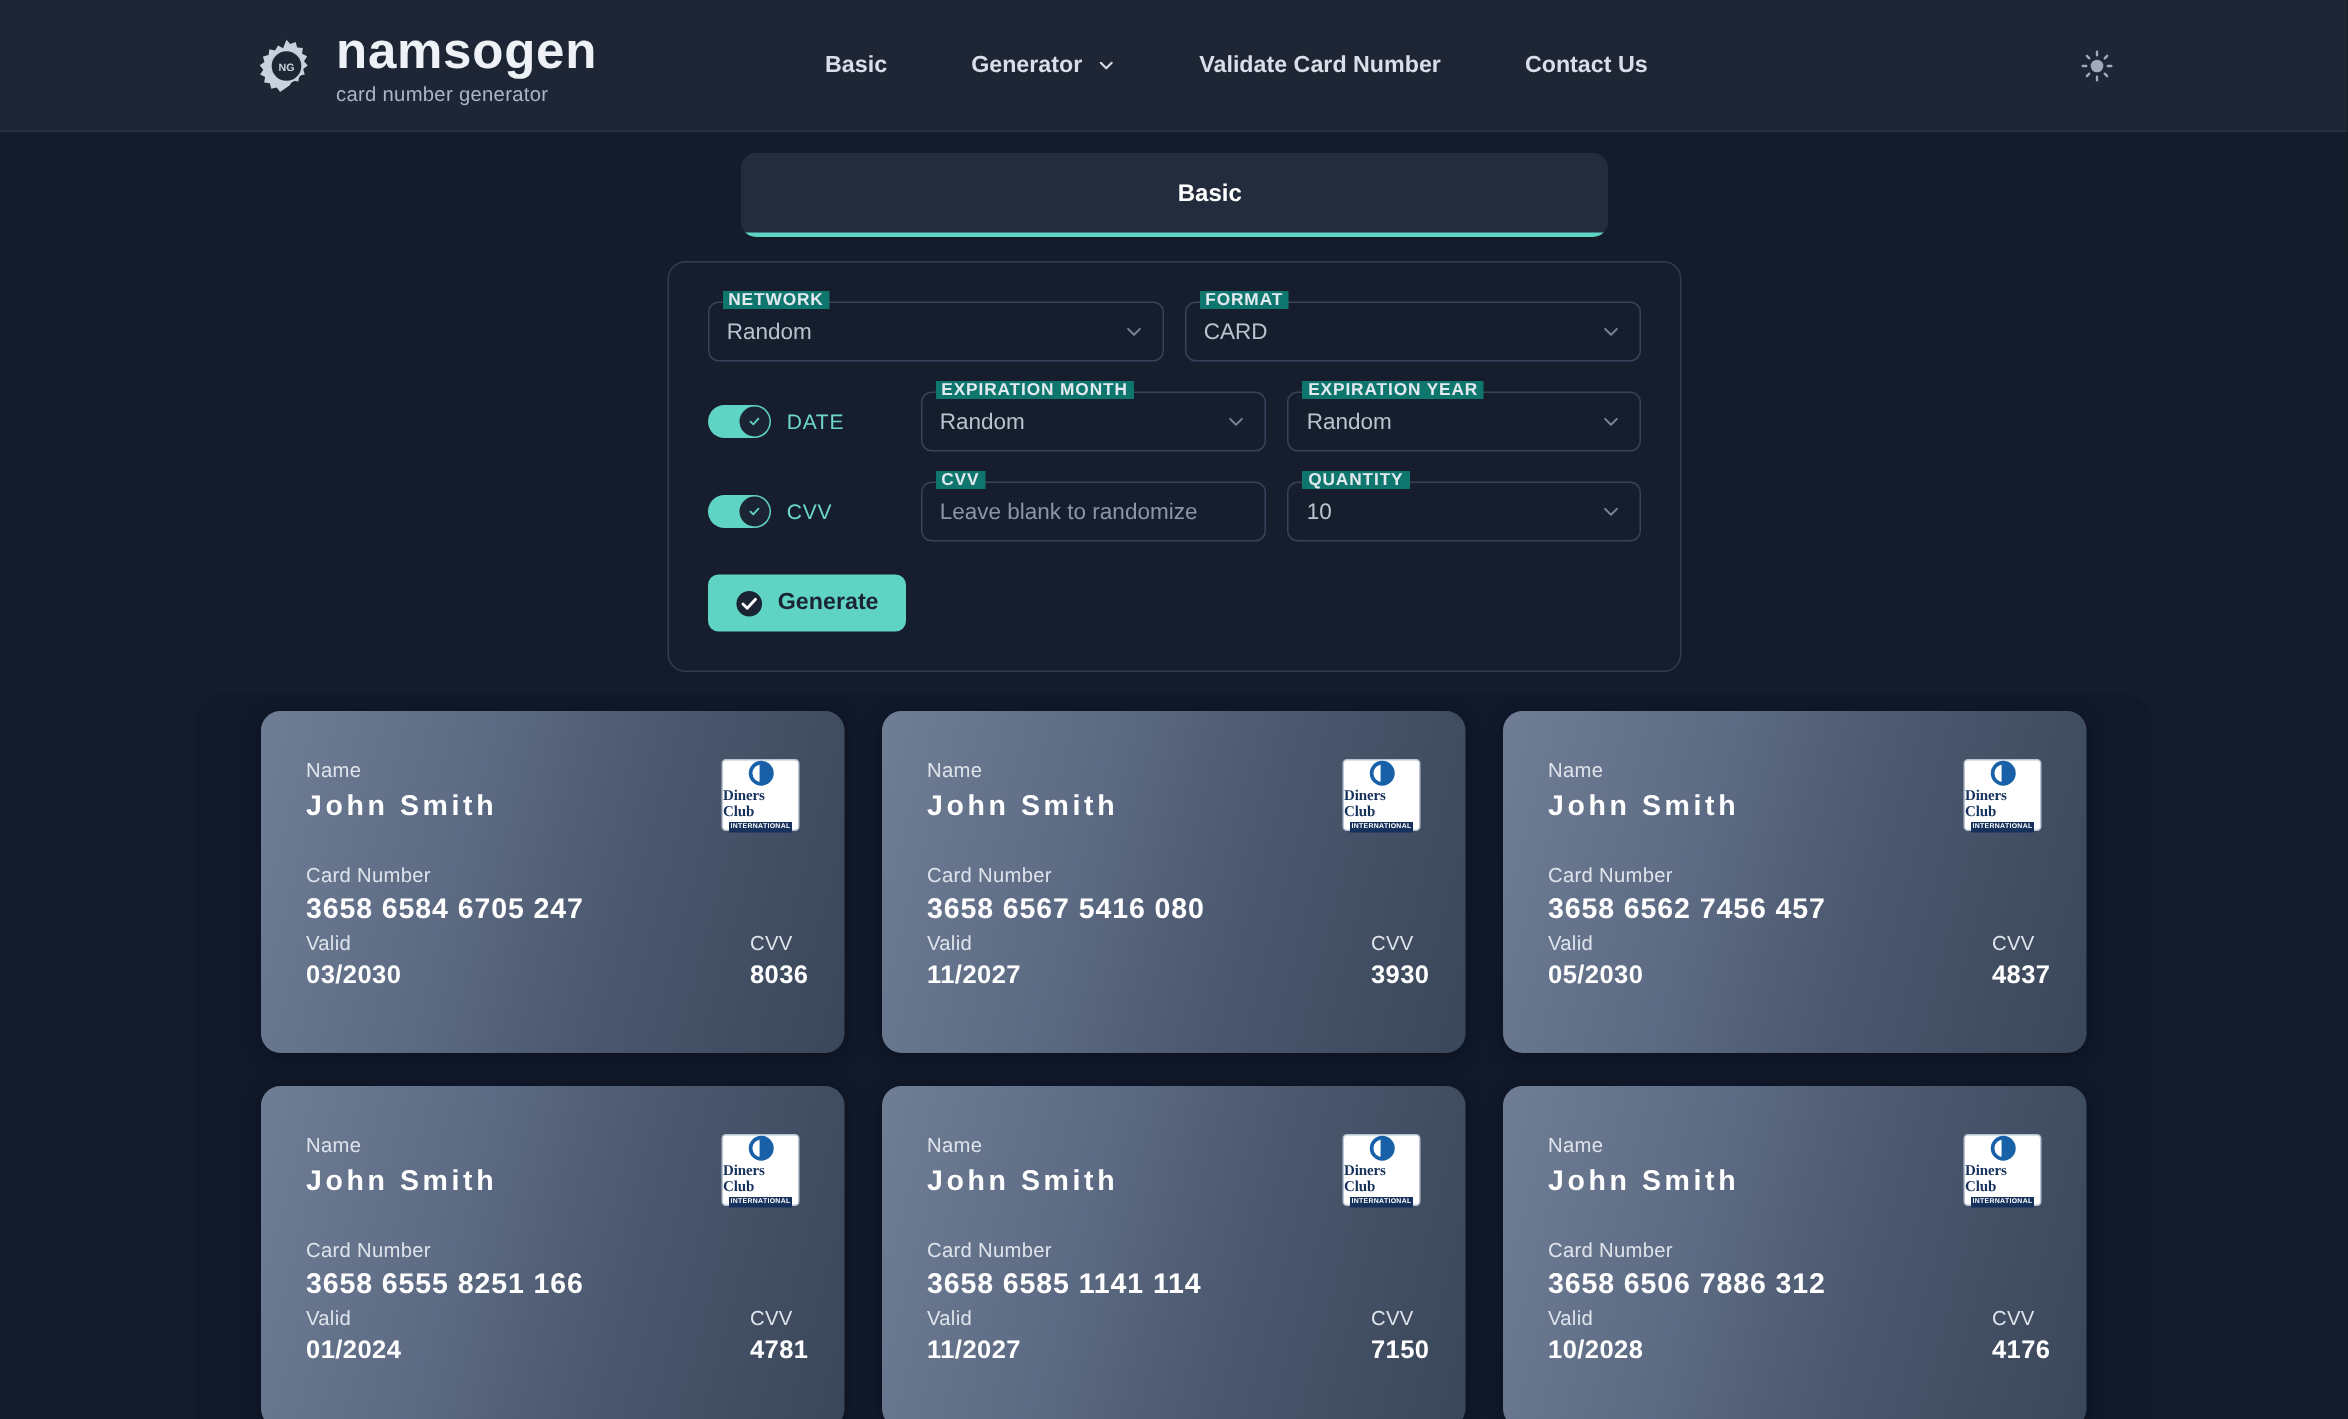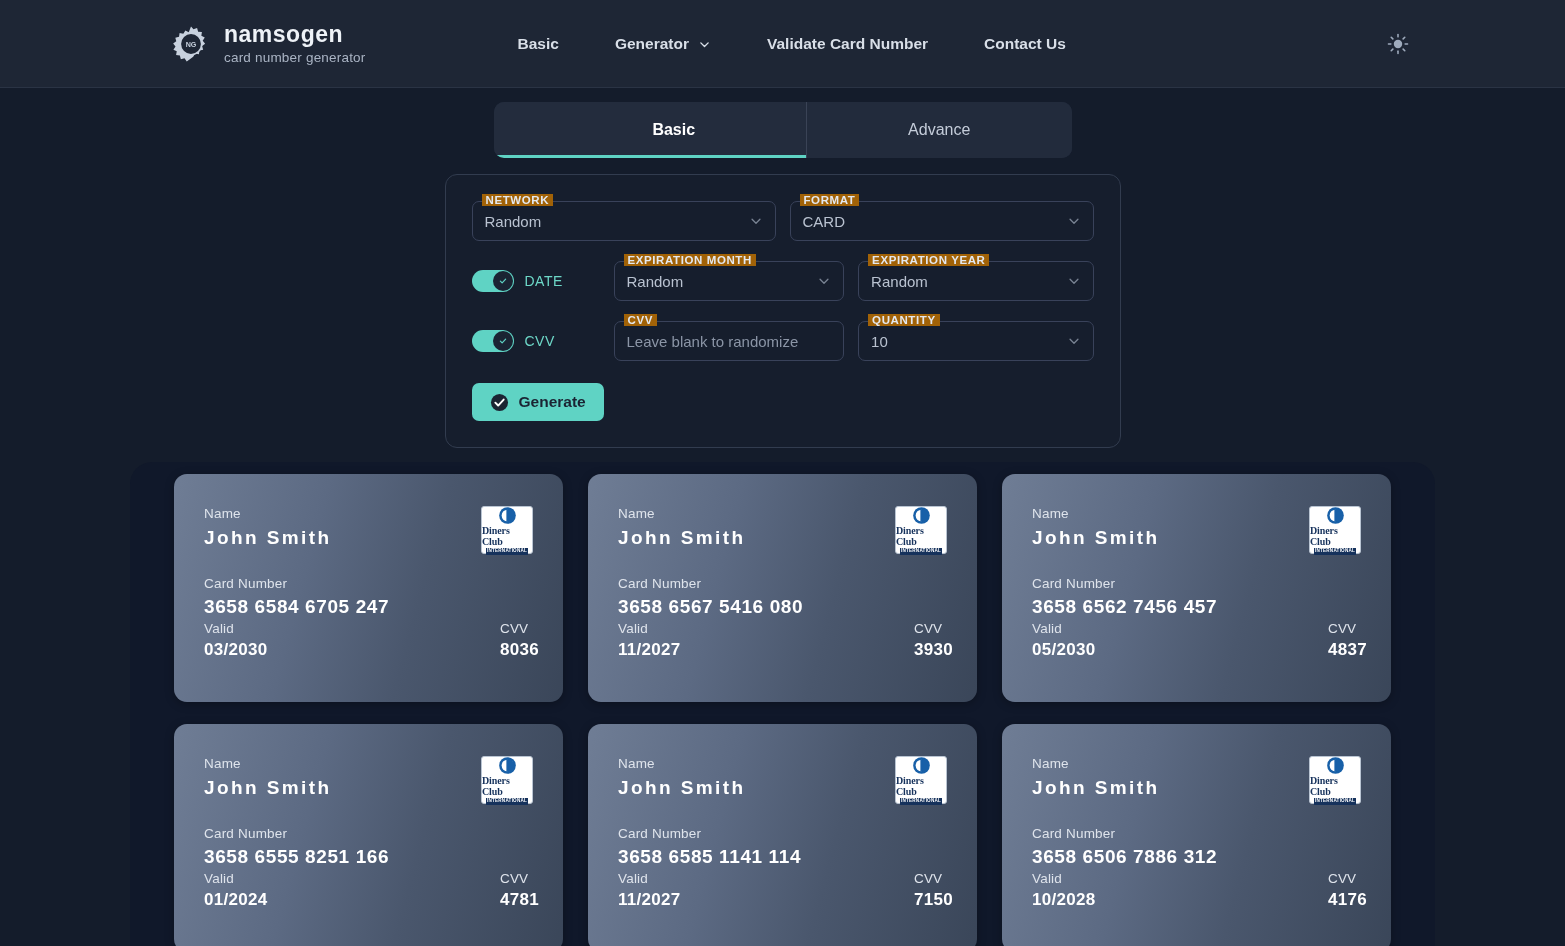--- a/index.html
+++ b/index.html
@@ -28,21 +28,21 @@
     align-items: center;
     gap: 14px;
     margin-left: 172px;
   }
 
   .brand-mark { width: 38px; height: 38px; flex: 0 0 38px; }
 
   .brand-text { display: flex; flex-direction: column; line-height: 1; }
 
   .brand-name {
-    font-size: 23px;
+    font-size: 34px;
     font-weight: bold;
     color: #eef2f7;
     letter-spacing: 0.5px;
   }
 
   .brand-tag {
     font-size: 13.5px;
     color: #aab4c4;
     margin-top: 5px;
     letter-spacing: 0.2px;
@@ -150,21 +150,21 @@
   }
 
   .field-label {
     position: absolute;
     top: -8px;
     left: 9px;
     font-size: 11.5px;
     font-weight: bold;
     letter-spacing: 0.6px;
     color: #e4e9f0;
-    background: #a16207;
+    background: #0f766e;
     padding: 0 4px;
   }
 
   .field-value {
     font-size: 15px;
     color: #b9c2d0;
     flex: 1;
     white-space: nowrap;
     overflow: hidden;
   }
@@ -391,23 +391,20 @@
       </g>
     </svg>
   </div>
 </div>
 
 <div class="tabs-wrap">
   <div class="tabs">
     <div class="tab active">
       <span>Basic</span>
     </div>
-    <div class="tab">
-      <span>Advance</span>
-    </div>
   </div>
 </div>
 
 <div class="panel-wrap">
   <div class="panel">
 
     <div class="row">
       <div class="field f-network">
         <span class="field-label">NETWORK</span>
         <span class="field-value">Random</span>

